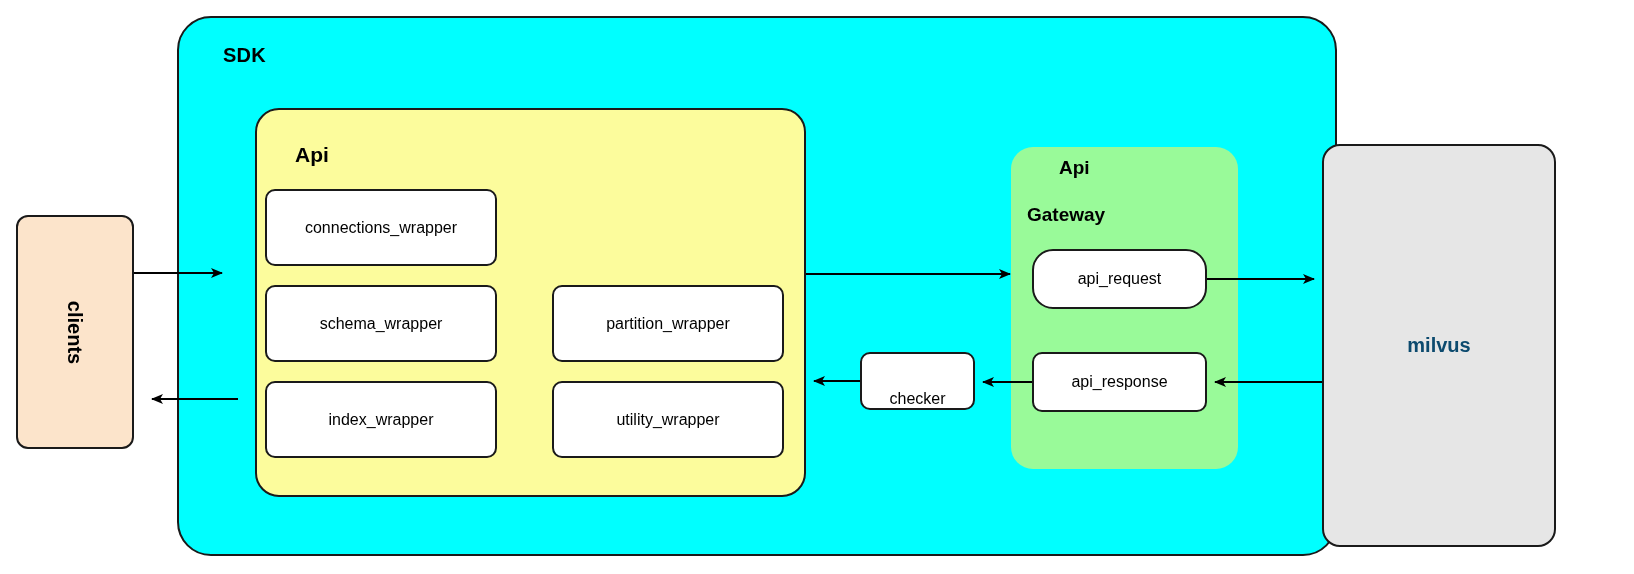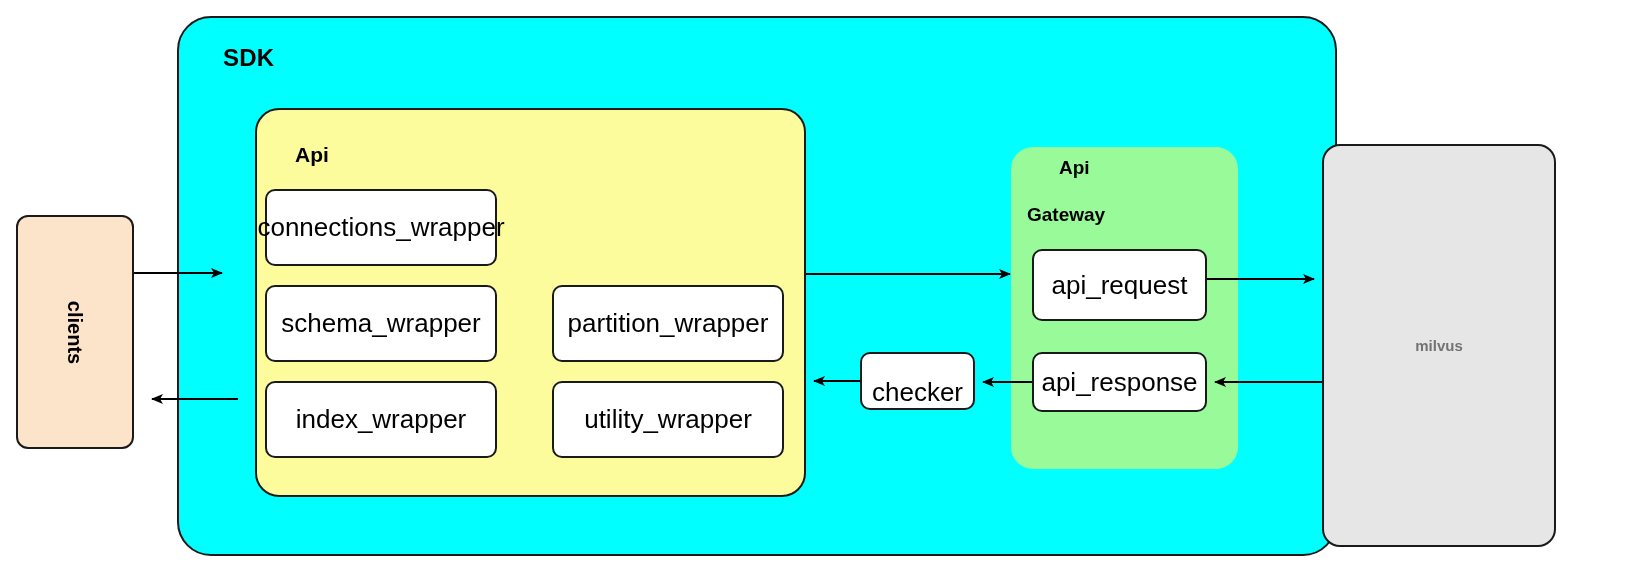--- a/index.html
+++ b/index.html
@@ -33,21 +33,21 @@
     width: 1160px;
     height: 540px;
     background: #00ffff;
     border-radius: 34px;
     display: block;
   }
   #sdk-label {
     position: absolute;
     left: 44px;
     top: 26px;
-    font-size: 24px;
+    font-size: 20px;
     font-weight: bold;
     color: #000000;
     letter-spacing: 0.2px;
   }
   #api-wrapper-container {
     left: 255px;
     top: 108px;
     width: 551px;
     height: 389px;
     background: #fcfc9c;
@@ -88,31 +88,31 @@
     line-height: 1.2;
     text-align: left;
   }
   #api-gateway-label .ln1 { display:block; padding-left: 32px; }
   #api-gateway-label .ln2 { display:block;margin-top:24px; }
 
   
   .leaf {
     background: #ffffff;
     border-radius: 10px;
-    font-size: 26px;
+    font-size: 16px;
     color: #000000;
   }
   #connections-wrapper { left: 265px; top: 189px; width: 232px; height: 77px; }
   #collections-wrapper { left: 552px; top: 189px; width: 232px; height: 77px; }
   #schema-wrapper      { left: 265px; top: 285px; width: 232px; height: 77px; }
   #partition-wrapper   { left: 552px; top: 285px; width: 232px; height: 77px; }
   #index-wrapper       { left: 265px; top: 381px; width: 232px; height: 77px; }
   #utility-wrapper     { left: 552px; top: 381px; width: 232px; height: 77px; }
 
-  #api-request  { left: 1032px; top: 249px; width: 175px; height: 72px; }
+  #api-request  { left: 1032px; top: 249px; width: 175px; height: 60px; border-radius: 21px; }
   #api-response { left: 1032px; top: 352px; width: 175px; height: 60px; }
   #checker      { left: 860px; top: 352px; width: 115px; height: 58px; align-items: flex-end; }
 
   
   #clients-box {
     left: 16px;
     top: 215px;
     width: 118px;
     height: 234px;
     background: #fce4cb;
@@ -127,23 +127,23 @@
   }
   #milvus-box {
     left: 1322px;
     top: 144px;
     width: 234px;
     height: 403px;
     background: #e6e6e6;
     border-radius: 18px;
   }
   #milvus-label {
-    font-size: 15px;
-    font-weight: bold;
-    color: #737373;
+    font-size: 20px;
+    font-weight: bold;
+    color: #0c4a6e;
   }
 
   
   .arrow-layer {
     position: absolute;
     left: 0; top: 0;
     width: 1634px;
     height: 574px;
     pointer-events: none;
   }

